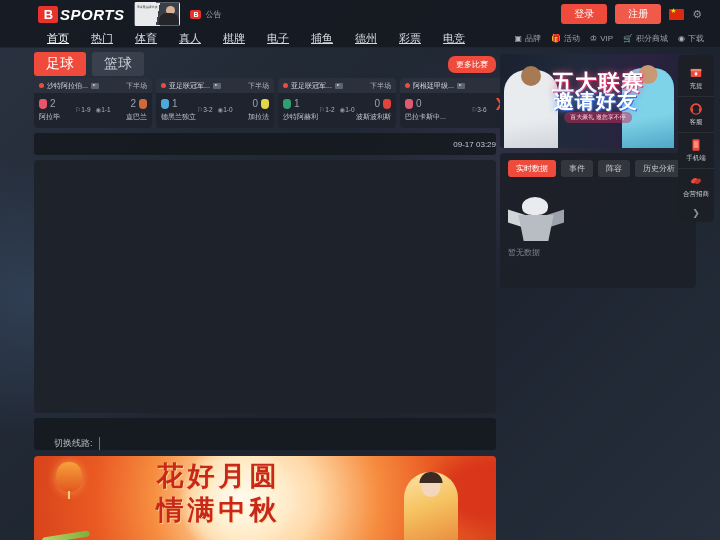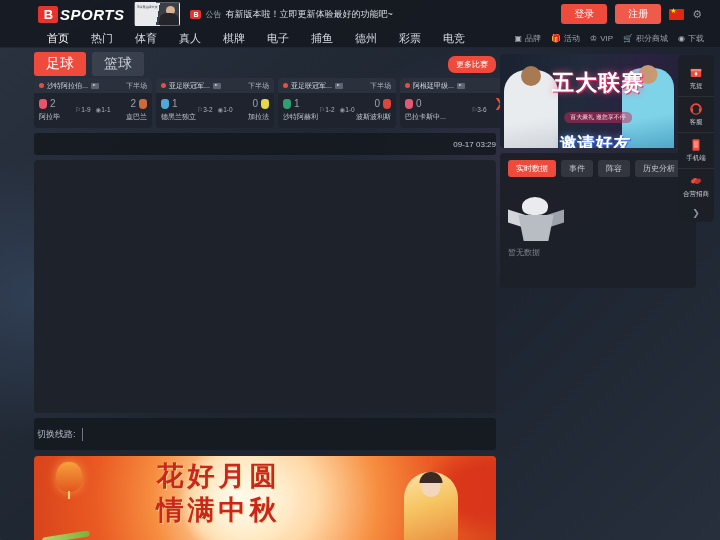--- a/index.html
+++ b/index.html
@@ -88,21 +88,21 @@
     position: relative; display:inline-block;
   }
   .flag-cn::before {
     content:"★"; position:absolute; left:1px; top:-2px; color:#ffde00; font-size: 7px;
   }
   .gear-icon { color:#8d94a0; font-size: 11px; line-height: 1; }
 
   .header-bottom { height: 20px; display:flex; align-items:center; padding: 0 8px; }
   .nav { display:flex; gap: 0; margin-left: 28px; }
   .nav-item {
-    color: #d3d8e0; font-size: 11px; padding: 0 11px; cursor:pointer; white-space: nowrap;
+    color: #d3d8e0; font-size: 11px; padding: 0 11px; cursor:pointer; white-space: nowrap; text-decoration: underline;
   }
   .nav-item.active { color:#fff; }
   .util-nav { margin-left:auto; display:flex; align-items:center; gap:10px; padding-right: 8px;}
   .util-item { display:flex; align-items:center; gap:3px; color:#9aa2ae; font-size: 8px; cursor:pointer; }
   .util-ico { font-size: 8px; color:#aeb5c0; }
 
   
   .body-wrap { position: relative; z-index: 4; display: flex; padding: 6px 0 0 0; }
   .left-col { width: 462px; margin-left: 34px; }
   .right-col { width: 196px; margin-left: 4px; }
@@ -161,21 +161,21 @@
   }
 
   
   .video-stage {
     height: 253px; background: #1d222b; border-radius: 4px; margin-bottom: 5px;
   }
 
   
   .line-bar {
     height: 32px; background: rgba(22,26,33,.92); border-radius: 3px;
-    display:flex; align-items:center; padding: 0 3px; margin-bottom: 6px;
+    display:flex; align-items:flex-end; padding: 0 20px; margin-bottom: 6px;
   }
   .line-label { font-size: 9px; color:#b7bdc7; }
   .line-caret { width:1px; height:13px; background:#6f7684; margin-left:6px; }
 
   
   .fest-banner {
     height: 88px; border-radius: 4px; overflow:hidden; position: relative;
     background: radial-gradient(circle at 50% 48%, #fff7e6 0%, #ffd9a8 22%, #f68d3f 48%, #ea5a23 72%, #d8431b 100%);
   }
   .fb-moon {
@@ -241,23 +241,23 @@
   }
   .pb-player-r::before{ content:""; position:absolute; left:50%; top:-3px; transform:translateX(-50%); width:19px;height:19px;border-radius:50%;background:#c79a74;}
   .pb-title {
     position:absolute; left: 50%; top: 14px; transform:translateX(-50%);
     color:#fff; font-weight:bold; font-size: 22px; letter-spacing:1px;
     text-shadow: 0 0 7px rgba(255,80,140,.9), 1px 1px 0 #d03060;
     font-family:"Liberation Serif",serif; white-space:nowrap;
   }
   .pb-sub {
     position:absolute; left: 48%; top: 34px; transform:translateX(-48%);
-    color:#fff; font-weight:bold; font-size: 17px; letter-spacing:1px;
+    color:#fff; font-weight:bold; font-size: 20px; letter-spacing:1px;
     text-shadow: 0 0 7px rgba(90,150,255,.9), 1px 1px 0 #3a5fd0;
-    font-family:"Liberation Serif",serif; white-space:nowrap;margin-top:44px;
+    font-family:"Liberation Serif",serif; white-space:nowrap;
   }
   .pb-tag {
     position:absolute; left:50%; top:58px; transform:translateX(-50%);
     font-size:6px; color:#ffd7e2; background:rgba(200,40,90,.5);
     padding:1px 6px; border-radius:6px; white-space:nowrap;
   }
 
   .chat-panel {
     background: rgba(28,32,40,.95); border-radius: 4px;
     height: 273px; padding: 6px 8px; margin-bottom: 5px;
@@ -329,21 +329,20 @@
         <span class="logo-text">SPORTS</span>
       </div>
       <div class="promo-thumb">
         <span class="pt-txt">B体育品牌大使</span>
         <span class="pt-face"></span>
         <span class="pt-body"></span>
       </div>
       <div class="announce">
         <span class="announce-badge">B</span>
         <span class="announce-tag">公告</span>
-        <span class="announce-text">有新版本啦！立即更新体验最好的功能吧~</span>
       </div>
       <div class="header-right">
         <button class="btn-login">登录</button>
         <button class="btn-register">注册</button>
         <span class="flag-cn"></span>
         <span class="gear-icon">⚙</span>
       </div>
     </div>
     <div class="header-bottom">
       <div class="nav">

